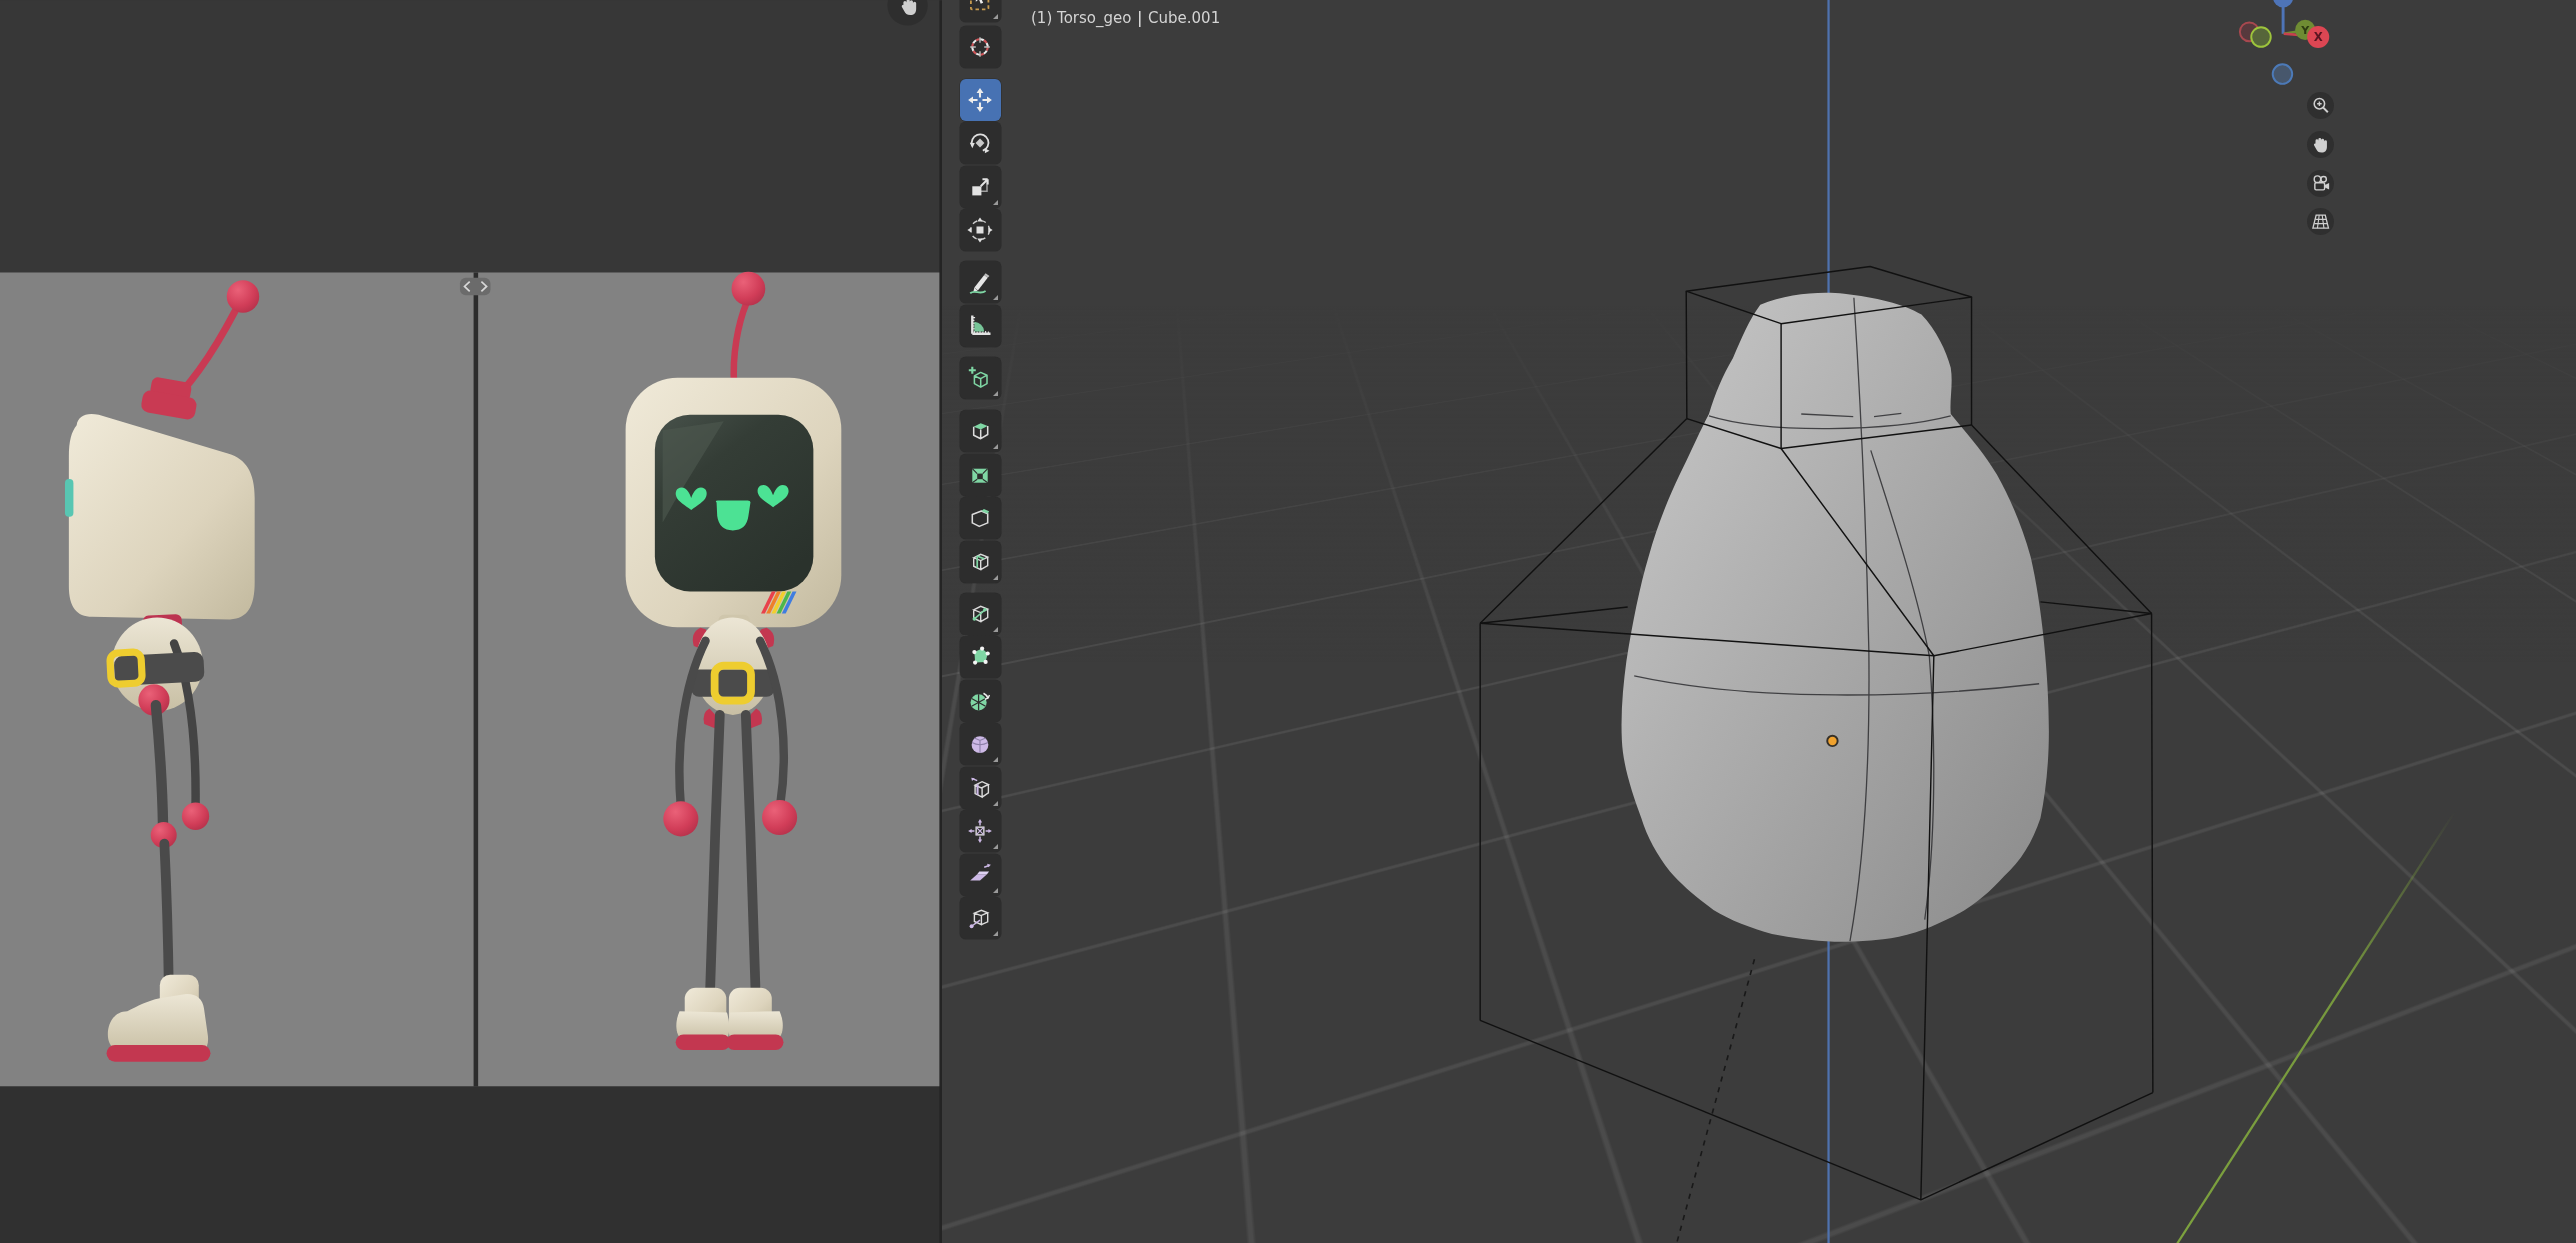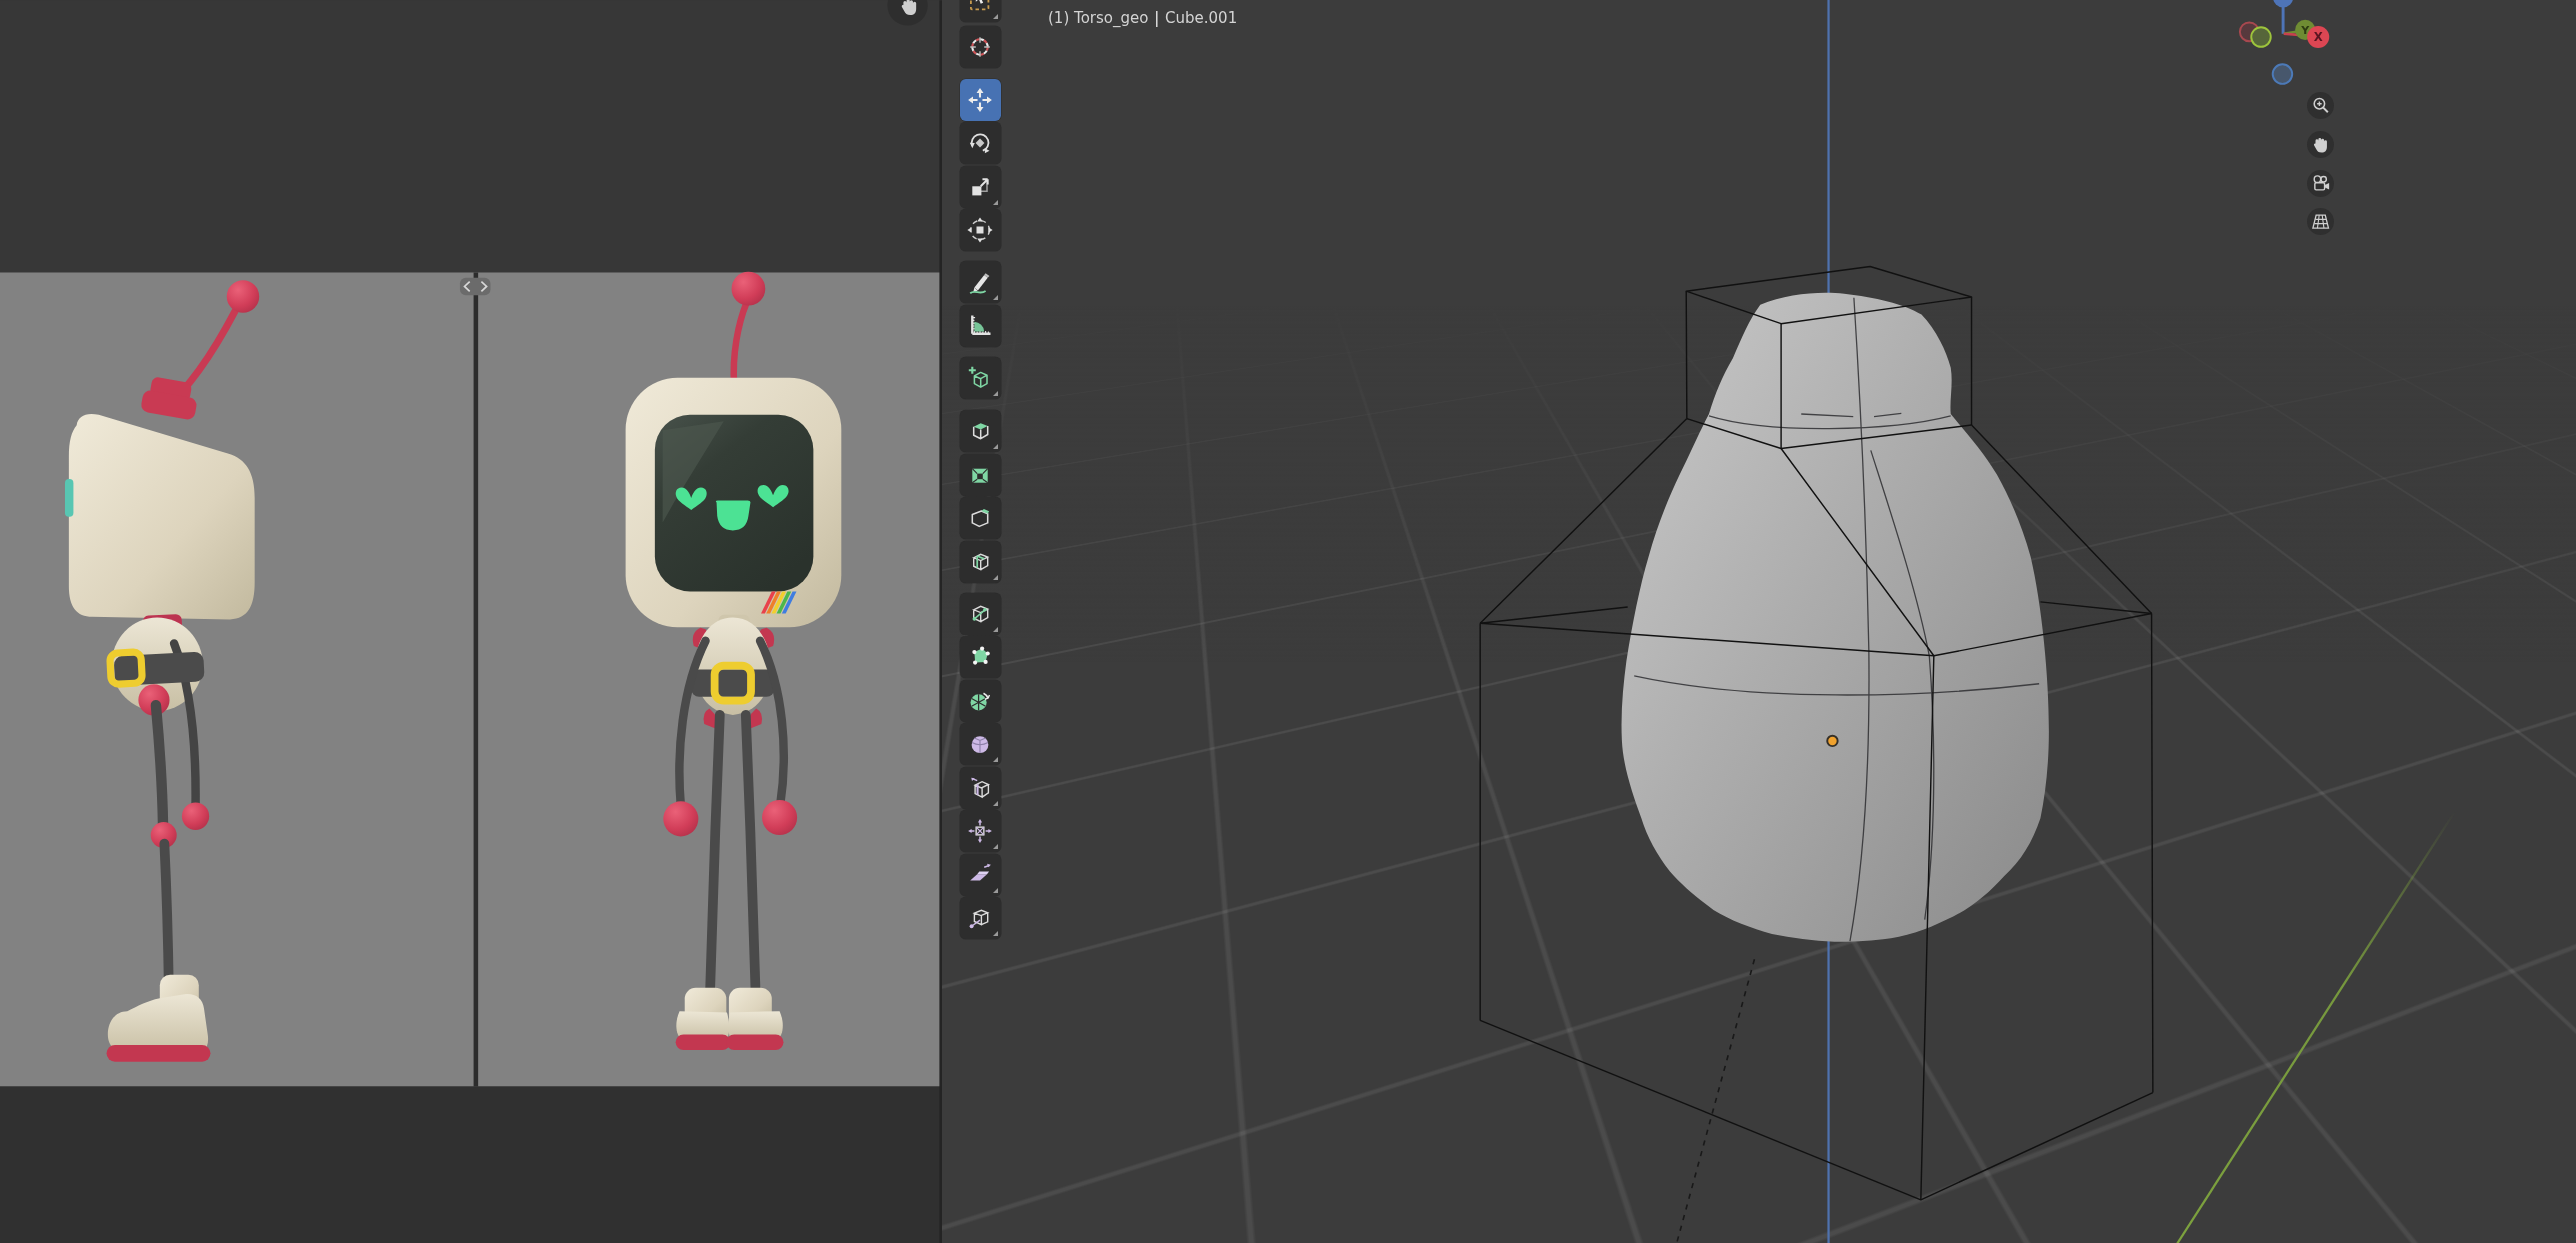--- a/index.html
+++ b/index.html
@@ -13,21 +13,21 @@
   .floor{position:absolute;left:-1040px;top:201px;width:5589px;height:4159px;
     background-image:
       repeating-linear-gradient(0deg, rgba(255,255,255,0.075) 0 1.9px, transparent 1.9px 120px),
       repeating-linear-gradient(90deg, rgba(255,255,255,0.075) 0 1.9px, transparent 1.9px 120px);
     transform-origin:1950px 0;
     transform:perspective(1625px) rotateX(72deg) rotateZ(-23deg);}
   .fade{position:absolute;left:0;top:0;width:100%;height:100%;
     background:linear-gradient(180deg,#3c3c3c 0px,#3c3c3c 305px,rgba(60,60,60,0) 663px);}
   #scene{position:absolute;left:0;top:0;}
   
-  #vp-header{position:absolute;left:106px;top:9px;font-size:15px;color:#d4d4d4;white-space:nowrap;}
+  #vp-header{position:absolute;left:89px;top:9px;font-size:15px;color:#d4d4d4;white-space:nowrap;}
   #vp-header .sep{color:#efefef;padding:0 5.8px;font-weight:400;}
   
   #toolbar{position:absolute;left:17.5px;top:0;width:41px;height:962px;}
   .tb{position:absolute;left:0;width:41px;height:42px;border-radius:5.8px;background:#2d2d2d;
       box-shadow:0 0 0 0.6px rgba(0,0,0,0.25);}
   .tb.active{background:#4772b3;}
   .tb svg{position:absolute;left:6.5px;top:6.5px;width:28px;height:28px;}
   .tb.sub::after{content:'';position:absolute;right:2.6px;bottom:2.6px;width:0;height:0;
       border-left:5.2px solid transparent;border-bottom:5.2px solid #9a9a9a;}
   

